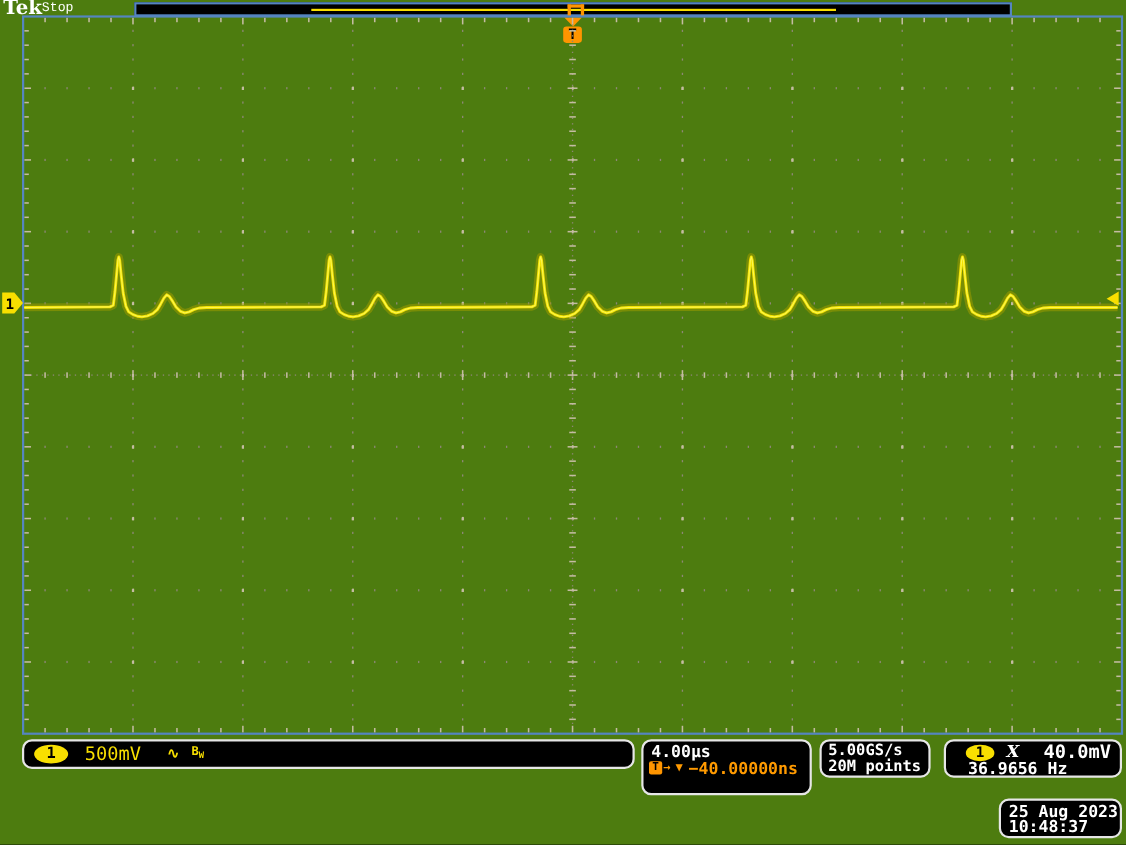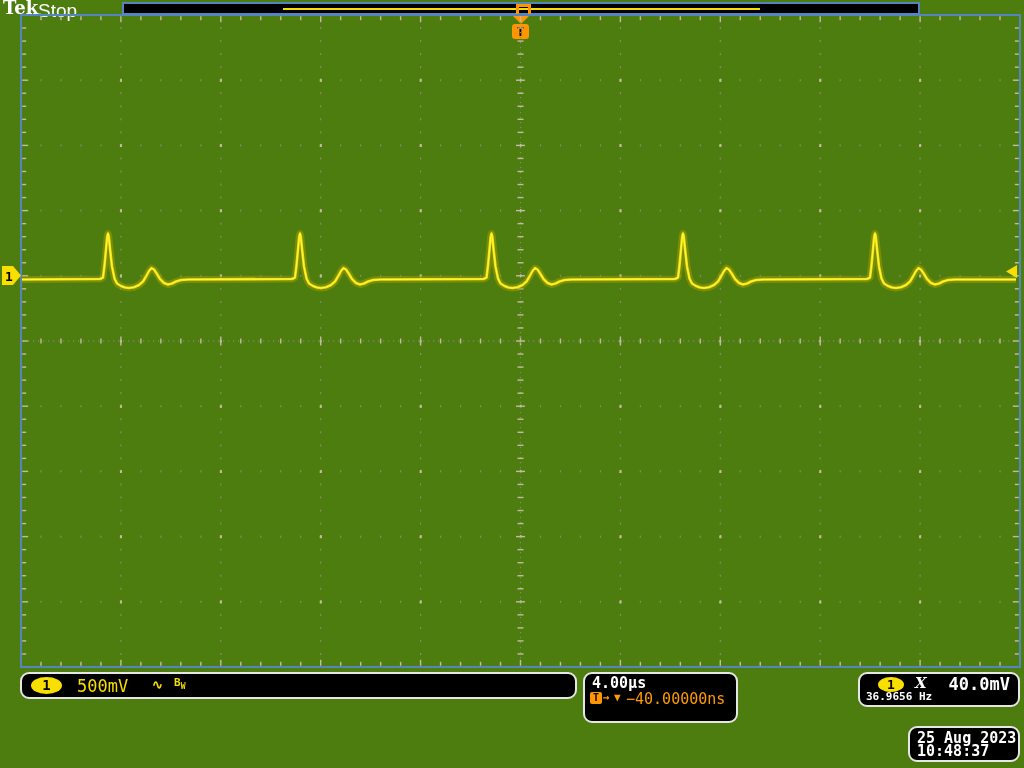--- a/index.html
+++ b/index.html
@@ -1,58 +1,58 @@
 <!DOCTYPE html>
 <html><head>
 <meta charset="utf-8">
 <style>
   html,body{margin:0;padding:0;background:#000;}
   #screen{position:relative;width:1024px;height:768px;background:#4d7c0f;overflow:hidden;
           font-family:"DejaVu Sans Mono", monospace;}
   .abs{position:absolute;}
   
   #tek-logo{left:3px;top:-3px;color:#fff;font-family:"DejaVu Serif",serif;font-weight:bold;font-size:18px;}
-  #run-state{left:38px;top:0px;color:#fff;font-family:Liberation Sans, sans-serif;font-size:19px;}
+  #run-state{left:38px;top:0px;color:#fff;font-family:Liberation Mono, monospace;font-size:12px;}
   #record-bar{left:122px;top:2px;width:798px;height:13px;border:2px solid #5585c0;box-sizing:border-box;background:#000;}
   #record-window-line{position:absolute;left:159px;top:4px;width:477px;height:2px;background:#f8df00;}
   #expand-marker{position:absolute;left:392px;top:0px;width:9px;height:8px;
                  border-top:3px solid #ff9500;border-left:3px solid #ff9500;border-right:3px solid #ff9500;}
   #trig-pos-arrow{left:513px;top:16px;width:0;height:0;border-left:8px solid transparent;
                   border-right:8px solid transparent;border-top:8px solid #ff9500;}
   #trig-pos-badge{left:512px;top:24px;width:17px;height:15px;background:#ff9500;border-radius:3px;
                   color:#000;font-weight:bold;font-size:13px;text-align:center;line-height:15px;}
   
   .rbox{border:2px solid #e6e6e6;border-radius:9px;background:#000;box-sizing:border-box;}
   #ch1-box{left:20px;top:672px;width:557px;height:27px;}
   #horiz-box{left:583px;top:672px;width:155px;height:51px;}
   #acq-box{left:745px;top:672px;width:101px;height:35px;}
   #trig-box{left:858px;top:672px;width:162px;height:35px;}
   #date-box{left:908px;top:726px;width:112px;height:36px;}
   .badge{background:#f8df00;border-radius:50%;color:#000;font-weight:bold;text-align:center;}
   .wtxt{color:#fff;font-weight:bold;}
   .ytxt{color:#f8df00;font-weight:normal;}
-  .otxt{color:#ff9a00;font-weight:normal;}
+  .otxt{color:#ff9a00;font-weight:bold;}
   #ch1-badge{left:9px;top:3px;width:31px;height:17px;font-size:14px;line-height:17px;}
   #ch1-scale{left:55px;top:2px;font-size:17px;}
   #ch1-coupling{left:130px;top:3px;font-size:13px;font-weight:bold;color:#f8df00;}
   #ch1-bw{left:152px;top:2px;font-size:11px;font-weight:bold;color:#f8df00;}
   #ch1-bw .sub{font-size:8px;vertical-align:-3px;}
   #horiz-scale{left:7px;top:0px;font-size:15px;}
   #horiz-line2{left:5px;top:17px;height:14px;}
   #trig-mini-badge{position:absolute;left:0px;top:1px;width:12px;height:12px;background:#ff9500;border-radius:2px;
                    color:#000;font-weight:bold;font-size:10px;text-align:center;line-height:12px;}
   #trig-arrow-glyph{position:absolute;left:13px;top:0px;font-size:11px;color:#ff9a00;font-weight:bold;}
   #trig-slope-glyph{position:absolute;left:24px;top:0px;font-size:11px;color:#ff9a00;}
   #trig-delay{position:absolute;left:36px;top:-1px;font-size:15px;white-space:nowrap;}
   #acq-rate{left:6px;top:0px;font-size:14px;}
   #acq-points{left:6px;top:15px;font-size:14px;}
   #trig-src-badge{left:18px;top:3px;width:26px;height:15px;font-size:13px;line-height:15px;}
   #trig-slope{left:55px;top:0px;font-size:15px;font-family:"DejaVu Serif",serif;font-style:italic;}
   #trig-level{right:8px;top:0px;font-size:17px;}
-  #trig-freq{left:6px;top:16px;font-size:11px;}
+  #trig-freq{left:20px;top:16px;font-size:15px;}
   #date-text{left:7px;top:1px;font-size:15px;}
   #time-text{left:7px;top:14px;font-size:15px;}
 </style>
 </head>
 <body>
 
 <div id="screen">
 
   <div class="abs" id="tek-logo">Tek</div>
   <div class="abs" id="run-state">Stop</div>
@@ -1492,20 +1492,24 @@
   <div class="abs rbox" id="horiz-box">
     <div class="abs wtxt" id="horiz-scale">4.00µs</div>
     <div class="abs" id="horiz-line2">
       <div id="trig-mini-badge">T</div>
       <div id="trig-arrow-glyph">→</div>
       <div id="trig-slope-glyph">▼</div>
       <div class="otxt" id="trig-delay">−40.00000ns</div>
     </div>
   </div>
 
+  <div class="abs rbox" id="acq-box">
+    <div class="abs wtxt" id="acq-rate">5.00GS/s</div>
+    <div class="abs wtxt" id="acq-points">20M points</div>
+  </div>
 
   <div class="abs rbox" id="trig-box">
     <div class="abs badge" id="trig-src-badge">1</div>
     <div class="abs wtxt" id="trig-slope">X</div>
     <div class="abs wtxt" id="trig-level">40.0mV</div>
     <div class="abs wtxt" id="trig-freq">36.9656 Hz</div>
   </div>
 
   <div class="abs rbox" id="date-box">
     <div class="abs wtxt" id="date-text">25 Aug 2023</div>

